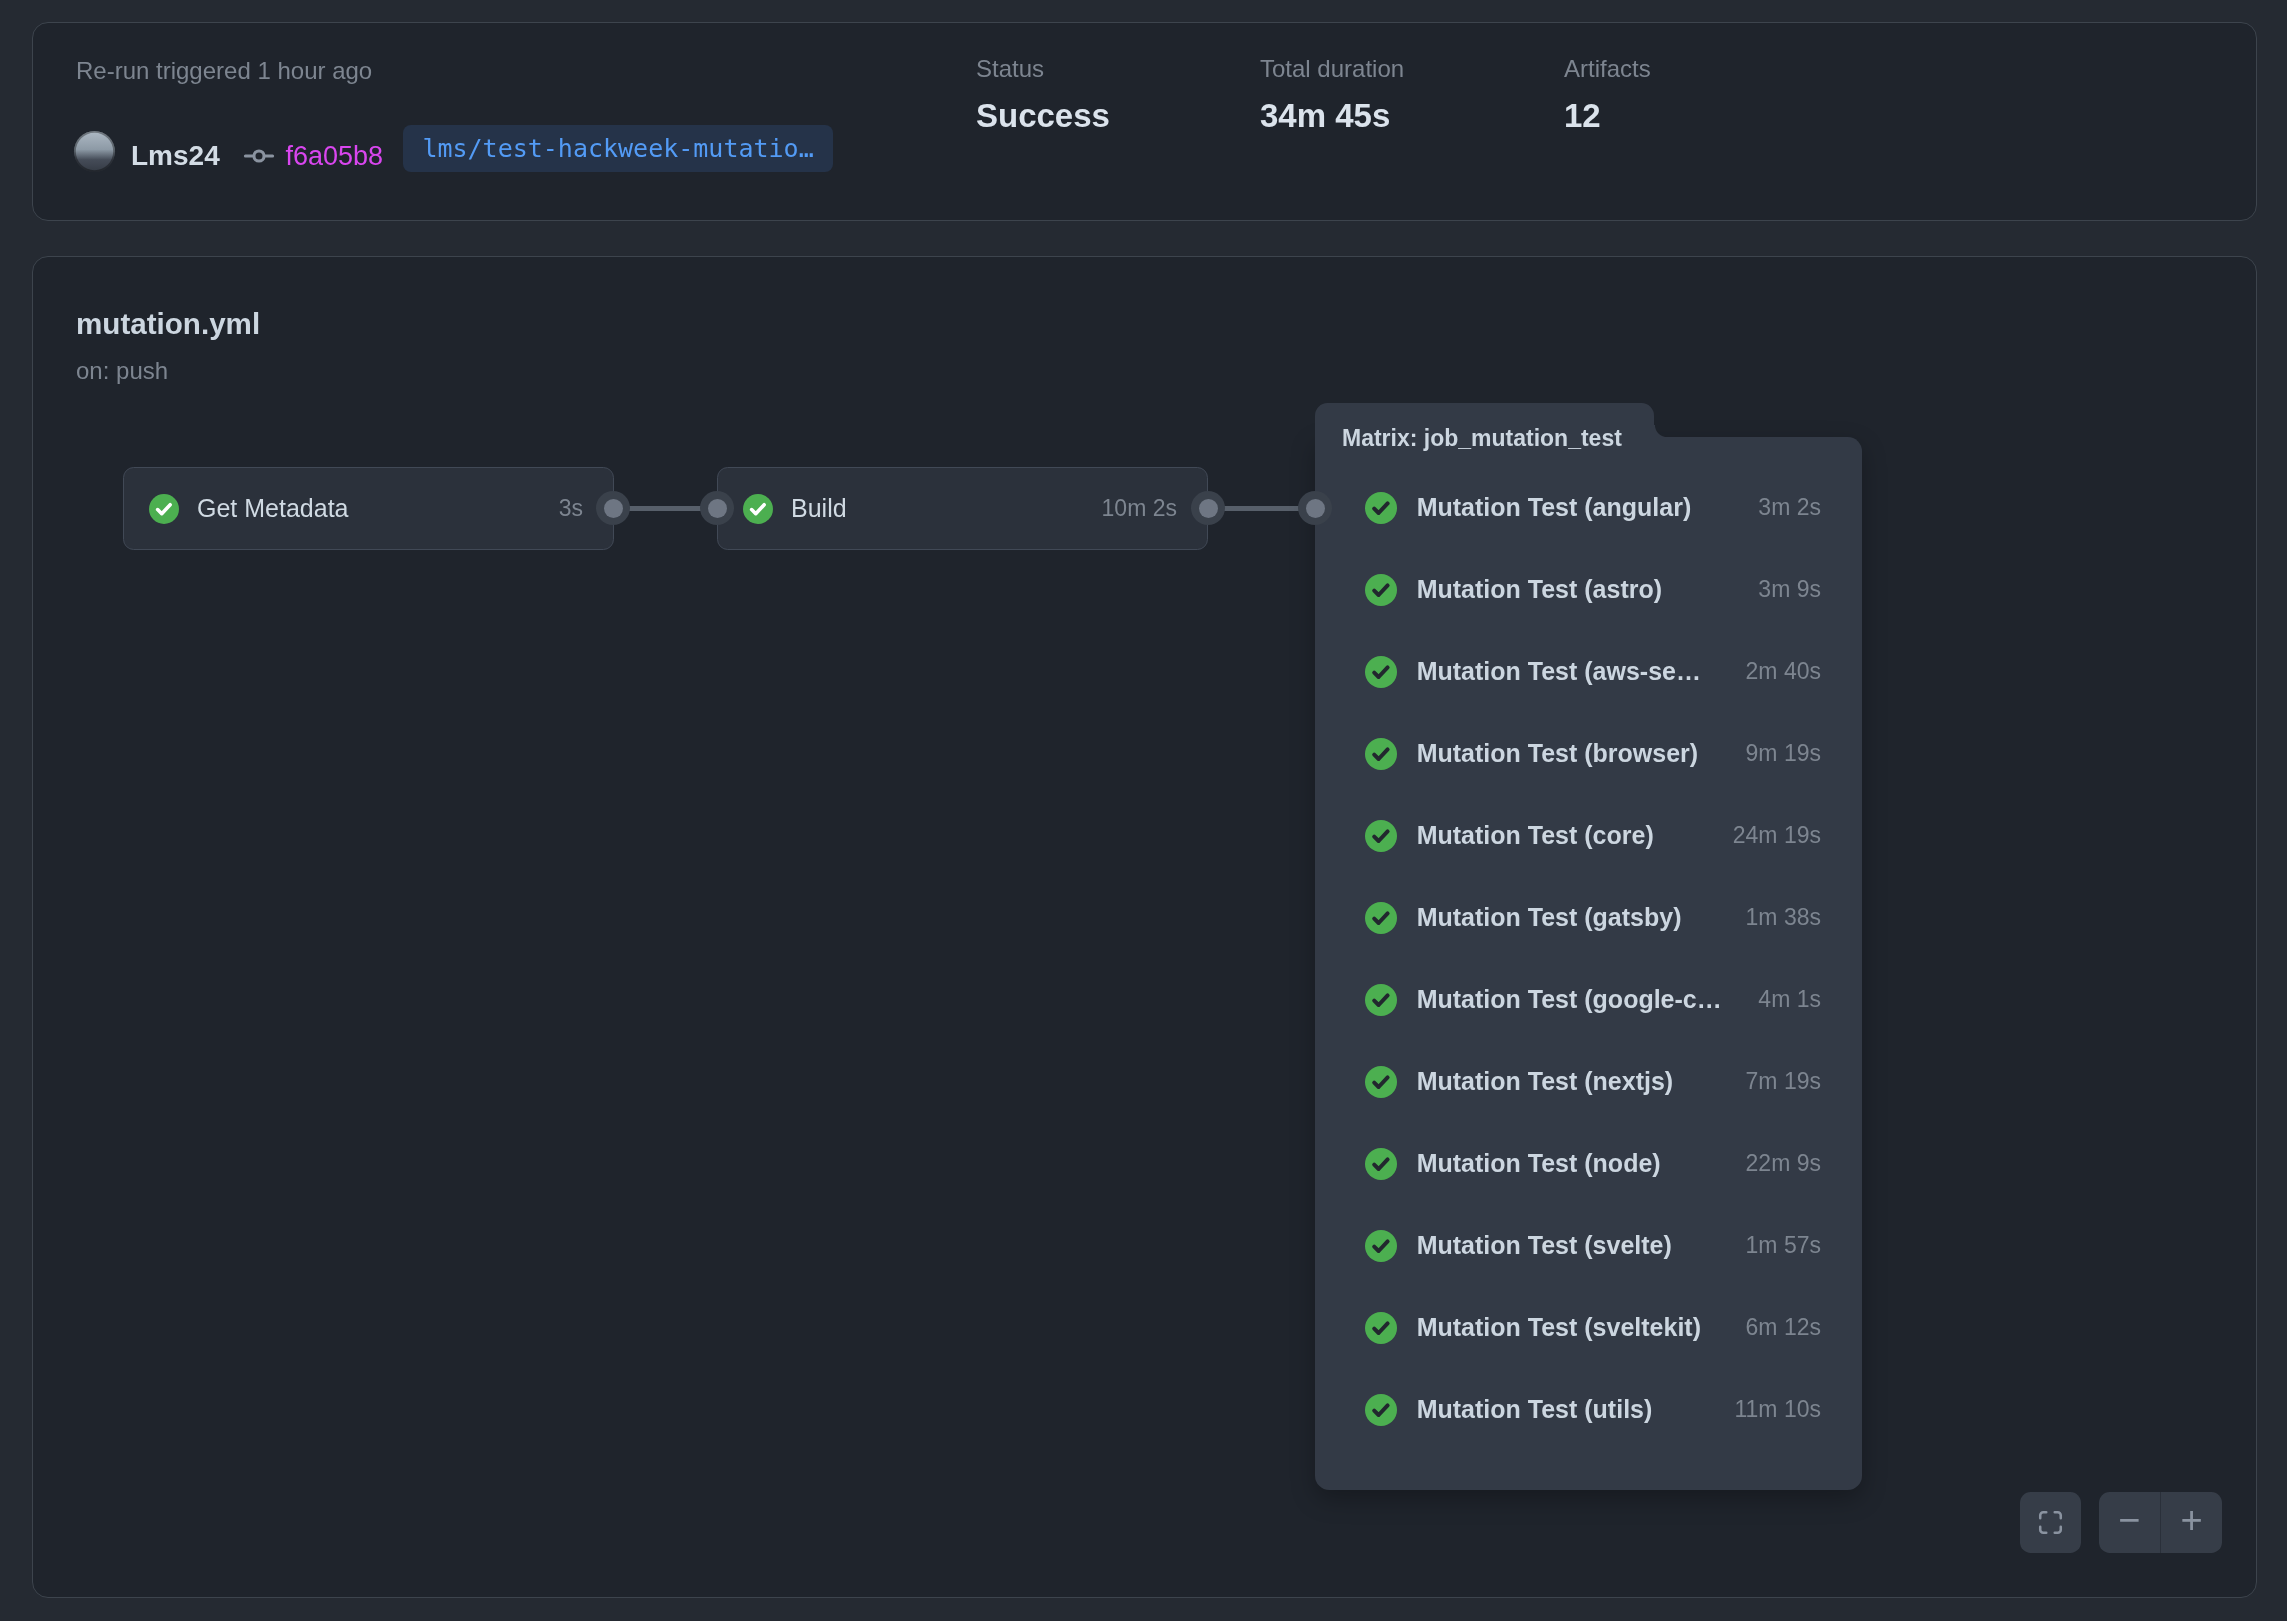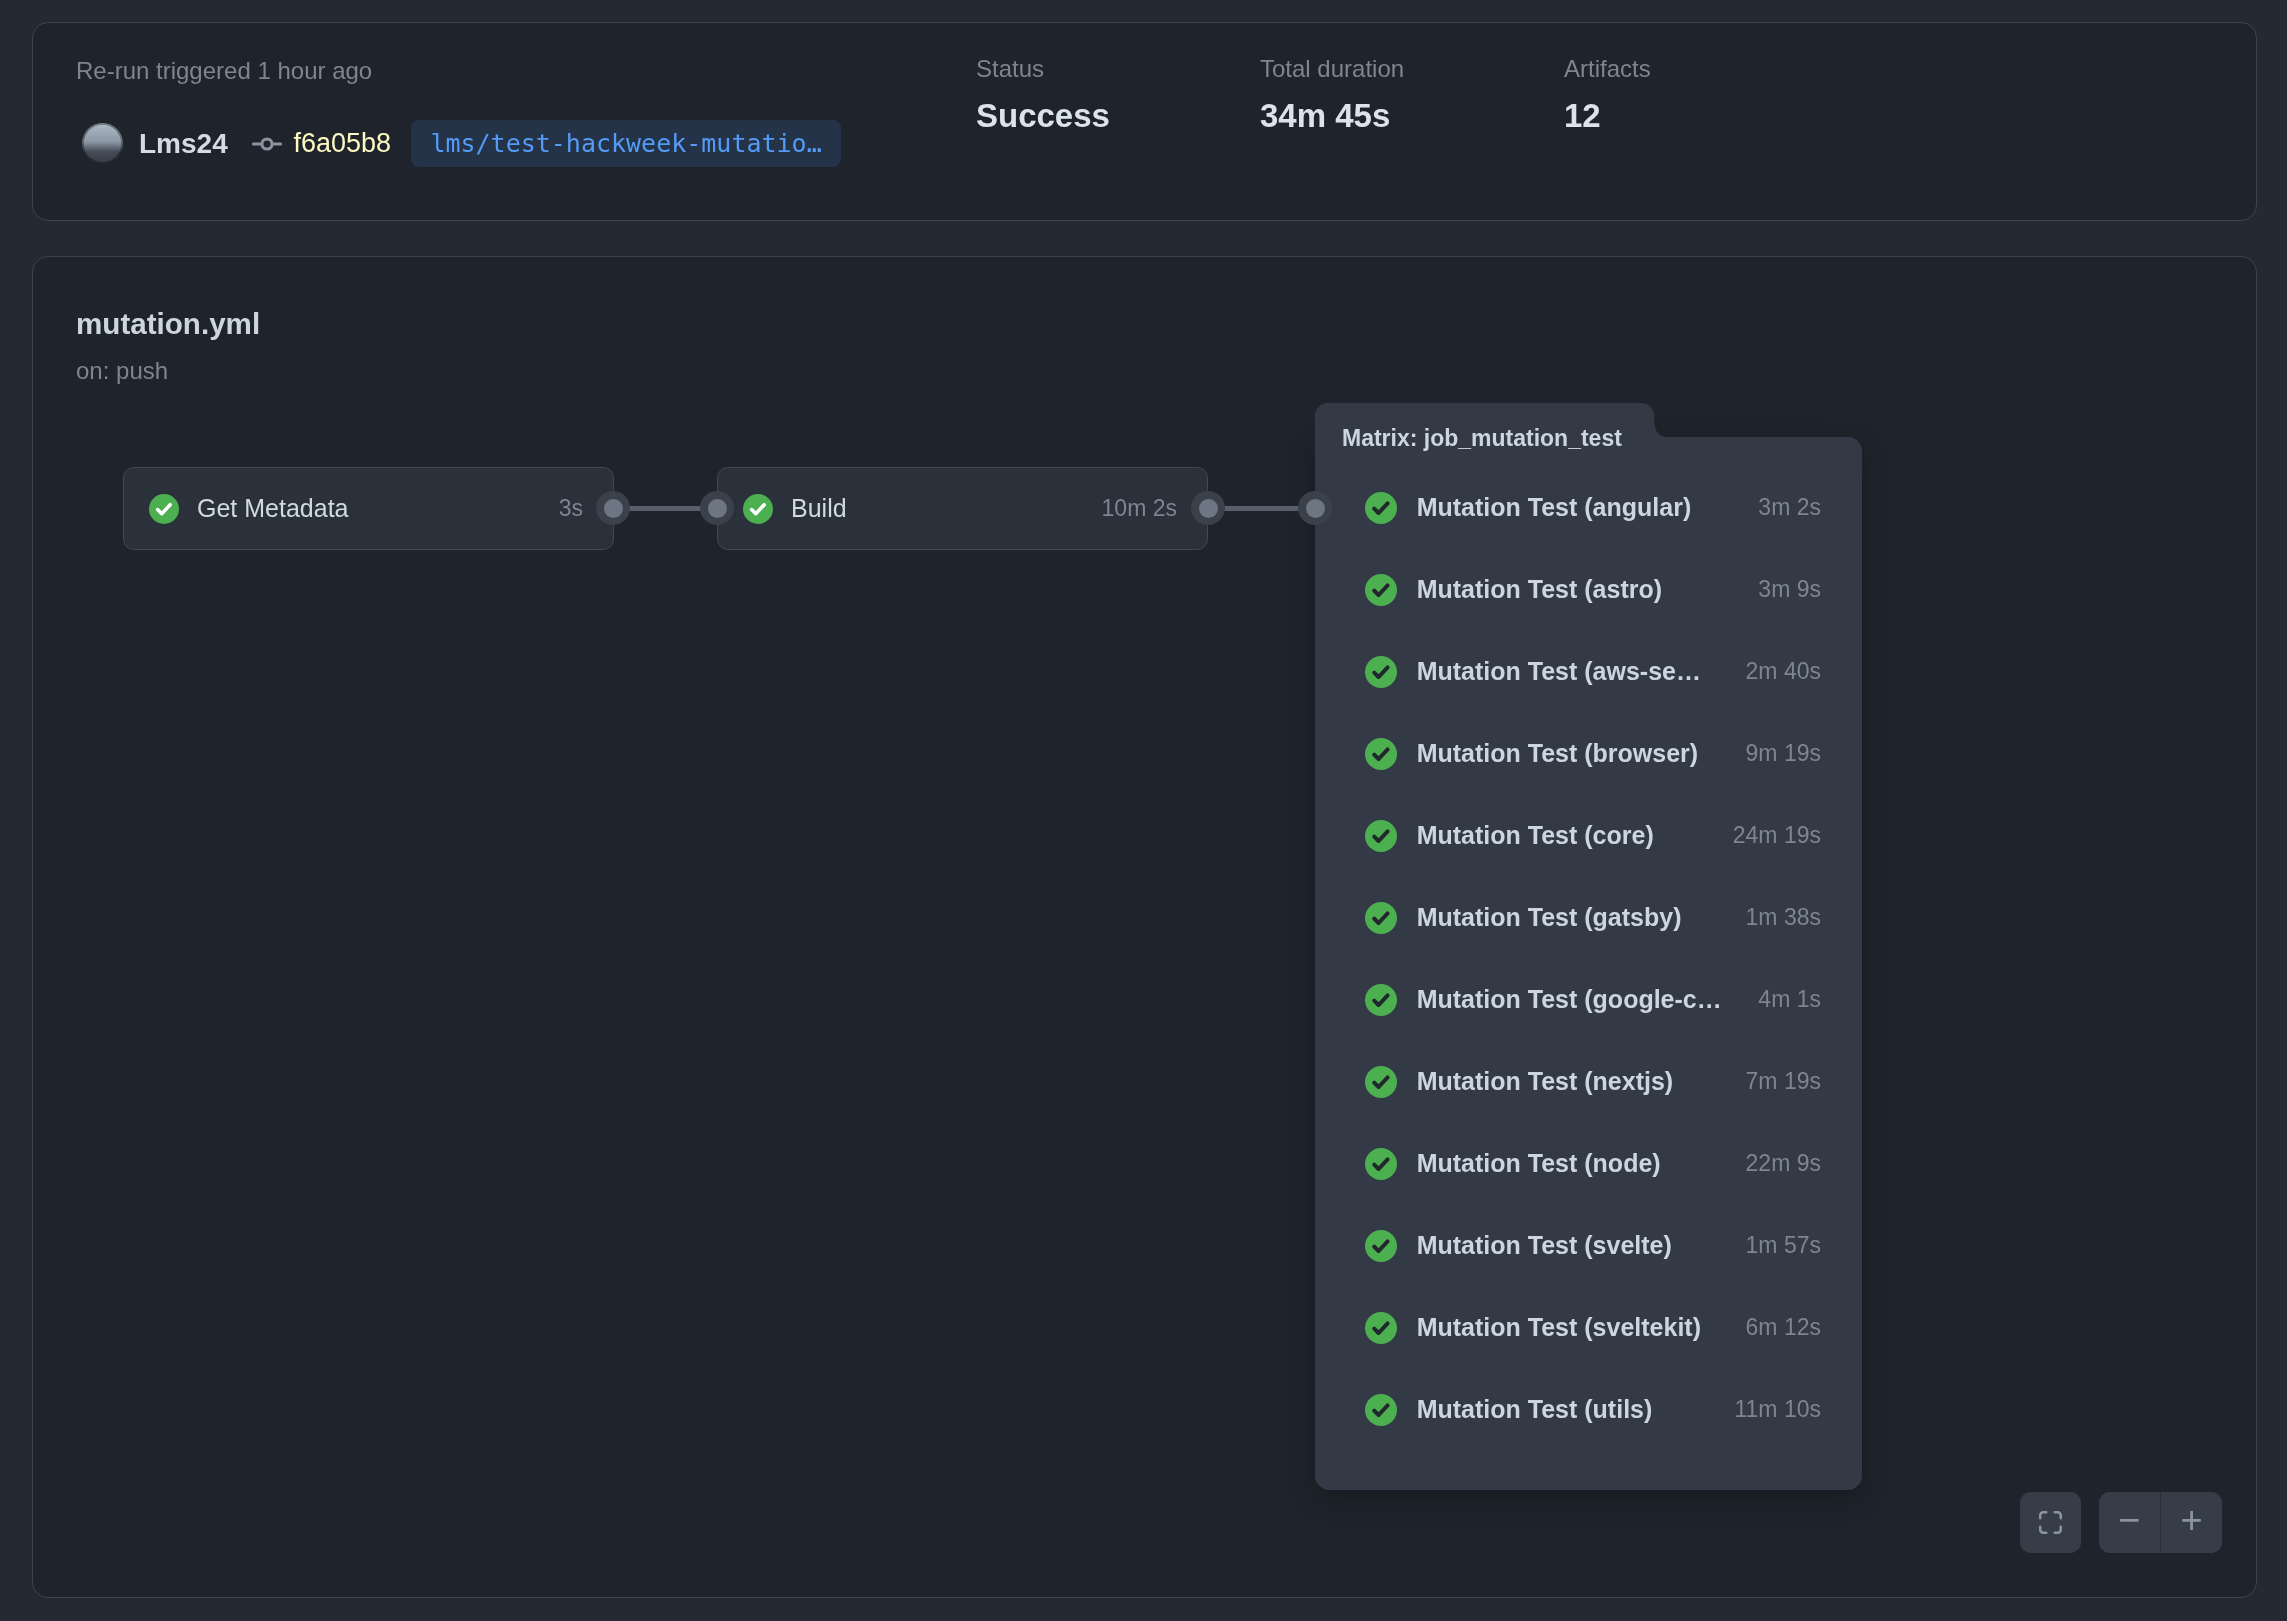--- a/index.html
+++ b/index.html
@@ -8,29 +8,29 @@
     font-family:"Liberation Sans","DejaVu Sans",sans-serif;
     -webkit-font-smoothing:antialiased;color:#cdd7e1;
   }
   .card{
     position:absolute;background:#1f242c;border:1.8px solid #3d444d;border-radius:16px;
     box-sizing:border-box;
   }
   
   .topcard{left:32px;top:21.5px;width:2225px;height:199px;}
   .triggered{position:absolute;left:43px;top:34px;font-size:24px;color:#7d8590;}
-  .actor-row{position:absolute;left:49px;top:93px;height:56px;display:flex;align-items:center;}
+  .actor-row{position:absolute;left:41px;top:93px;height:56px;display:flex;align-items:flex-end;}
   .avatar{
     width:41px;height:41px;border-radius:50%;flex:0 0 auto;cursor:pointer;
     background:linear-gradient(180deg,#aeb9c4 0%,#8d9aa6 45%,#454c58 70%,#343a44 100%);
     box-shadow:inset 0 0 0 1.8px rgba(0,0,0,.35);
   }
   .actor{font-size:28px;font-weight:600;color:#d3dce5;margin-left:16px;cursor:pointer;text-decoration:none;}
   .commit-icon{margin-left:23px;width:32px;height:32px;flex:0 0 auto;display:flex;align-items:center;}
-  .sha{font-size:27px;color:#fef9c3;margin-left:10.7px;cursor:pointer;text-decoration:none;}
+  .sha{font-size:27px;color:#d946ef;margin-left:10.7px;cursor:pointer;text-decoration:none;}
   .branch{
     margin-left:19.7px;cursor:pointer;text-decoration:none;
     font-family:"DejaVu Sans Mono","Liberation Mono",monospace;
     font-size:25px;color:#539bf5;background:#253349;border-radius:8px;
     padding:9px 19.7px;white-space:nowrap;
   }
   .stat{position:absolute;top:32px;}
   .stat-0{left:943px;} .stat-1{left:1227px;} .stat-2{left:1531px;}
   .stat-label{font-size:24px;color:#7d8590;}
   .stat-value{margin-top:14.3px;font-size:33px;font-weight:700;color:#dbe3ec;}

